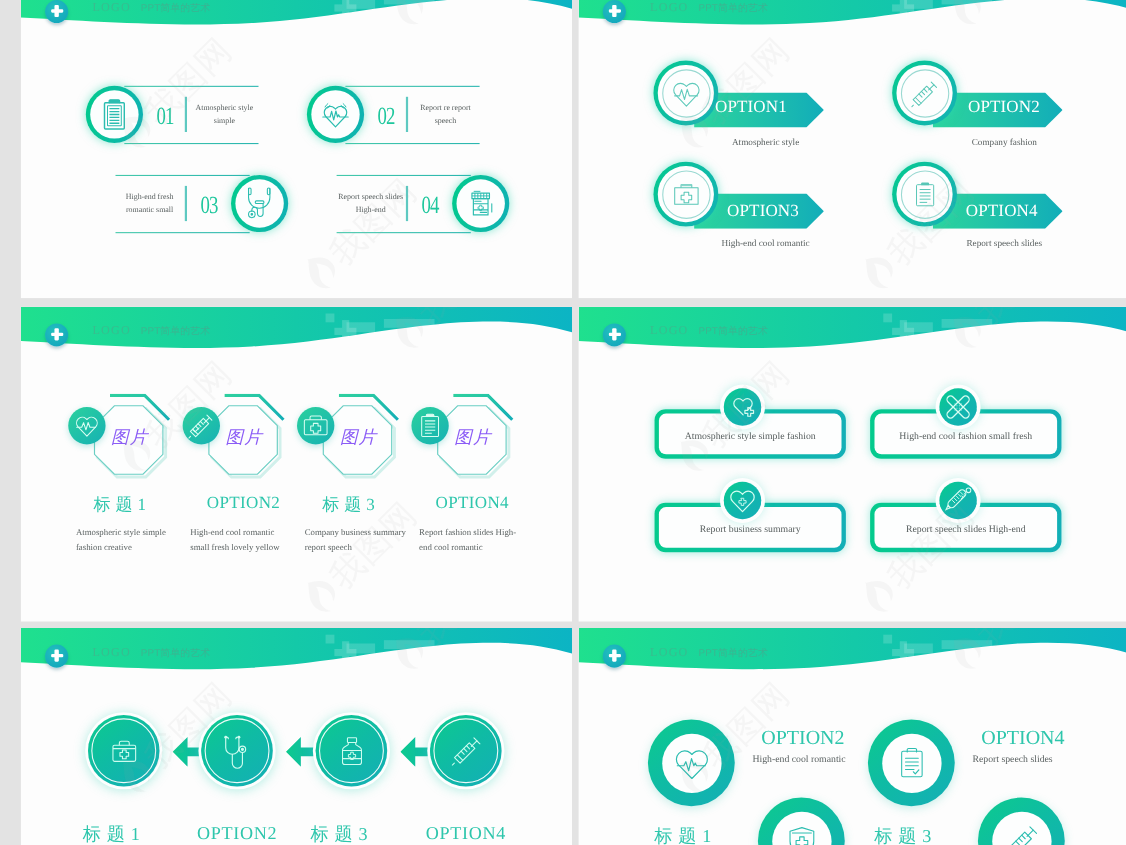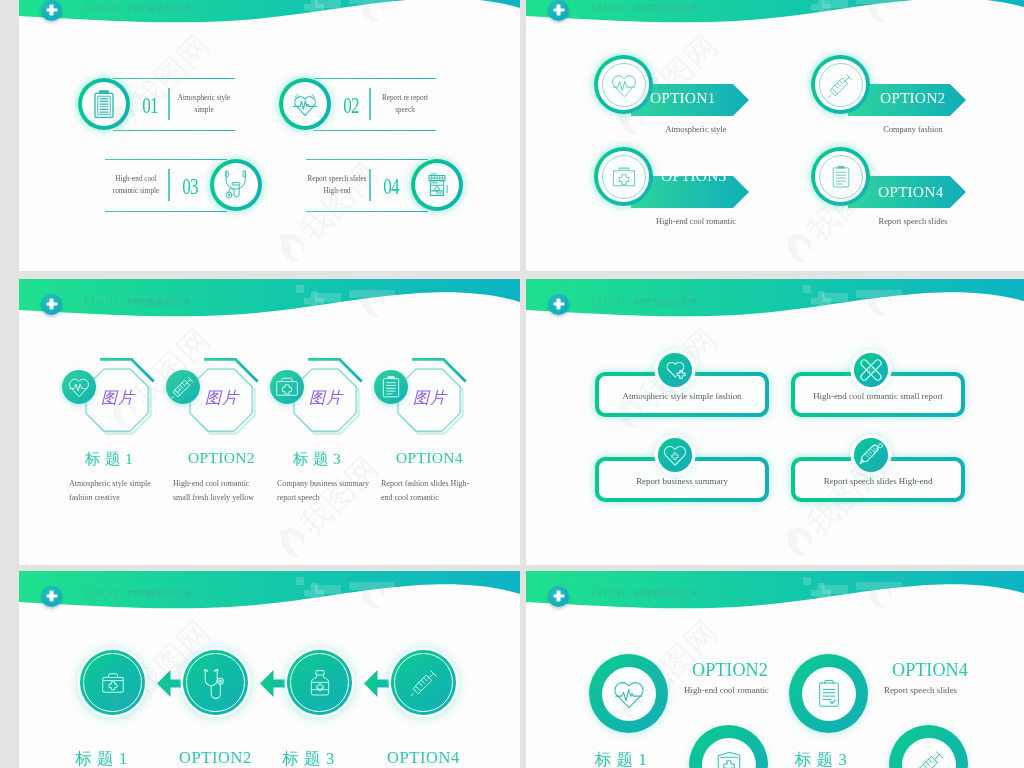--- a/index.html
+++ b/index.html
@@ -212,21 +212,21 @@
         <path d="M8.2 2.3a1.3 1.3 0 0 0-2.6 0v4.4a1.3 1.3 0 0 0 2.6 0Z"></path>
         <path d="M27.6 2.3a1.3 1.3 0 0 0-2.6 0v4.4a1.3 1.3 0 0 0 2.6 0Z"></path>
         <rect x="12.5" y="14.3" width="9" height="2.7" rx="1.35"></rect>
         <path d="M20.6 17.3v10.1a2.9 2.9 0 0 1-5.8 0v-3.6a2.9 2.9 0 0 0-5.8 0v1.5"></path>
         <circle cx="9" cy="28.2" r="3.4"></circle>
             <circle cx="9" cy="28.2" r=".8" fill="#2bbdb0"></circle>
        </svg>
      </div>
      <div class="s1-num" style="left:151px;top:189px;">03</div>
      <div class="s1-div" style="left:149px;top:184px;"></div>
-     <div class="s1-txt" style="left:86px;top:189px;">High-end cool romantic simple</div>
+     <div class="s1-txt" style="left:86px;top:189px;">High-end fresh romantic small</div>
 
      <div class="s1-line" style="left:287px;top:174px;"></div>
      <div class="s1-line" style="left:287px;top:226px;"></div>
      <div class="s1-circ" style="left:392px;top:174px;">
        <svg width="26" height="26" viewBox="0 0 32 32" fill="none" stroke="#2bbdb0" stroke-width="1.3" stroke-linejoin="round">
         <rect x="6.2" y="4.4" width="19.6" height="6.2"></rect>
         <g stroke-width="1.05">
               <path d="M9.5 4.4v6.2M12.8 4.4v6.2M16.1 4.4v6.2M19.4 4.4v6.2M22.7 4.4v6.2M6.2 7.5h19.6"></path>
             </g>
         <path d="M7.8 10.6h16.4v18.2H7.8Z"></path>
@@ -301,21 +301,21 @@
          <path d="m17.7 8.1 6.2 6.2-12.2 12.2-6.2-6.2Z"></path>
          <path d="m5.5 20.3-2.4 2.4 6.2 6.2 2.4-2.4"></path>
          <path d="m3.4 28.6-1.6 1.6"></path>
          <path d="m14.7 11.1 3.4 3.4M12 13.8l3.4 3.4M9.3 16.5l3.4 3.4"></path>
           </svg>
      </div>
      <div class="s2-sub" style="left:337px;top:140px;width:100px;">Company fashion</div>
      <svg class="s2-arrow" width="118" height="32" viewBox="0 0 118 32" style="left:105px;top:191px;">
        <path d="M0 0h102l16 16-16 16H0Z" fill="url(#gArr)"></path>
      </svg>
-     <div class="s2-label" style="left:135px;top:182px;">OPTION3</div>
+     <div class="s2-label" style="left:135px;top:198px;">OPTION3</div>
      <div class="s2-ring" style="left:68px;top:162px;">
         <div class="inner"></div>
         <div class="inner2"></div>
         <svg width="27" height="27" viewBox="0 0 32 32" fill="none" stroke="#57c6b6" stroke-width="1.1" stroke-linejoin="round">
          <path d="M10.2 8.6V5.3h11.6v3.3"></path>
          <path d="M10.9 6.3h10.2" stroke-width=".8"></path>
          <rect x="3.4" y="8.6" width="25.2" height="17.8"></rect>
          <path d="M13.5 13.3h5v3.2h3.2v5h-3.2v3.2h-5v-3.2h-3.2v-5h3.2z"></path>
           </svg>
      </div>
@@ -486,21 +486,21 @@
      <div class="s4-tx" style="left:69px;top:112px;width:174px;">Atmospheric style simple fashion</div>
      <div class="s4-badge" style="left:132px;top:74px;">
           <svg width="24" height="24" viewBox="0 0 32 32" fill="none" stroke="#d4fdf1" stroke-width="1.45" stroke-linecap="round" stroke-linejoin="round">
         <path d="M16.8 25.6 7.2 16a5.9 5.9 0 0 1 8.35-8.35L16.6 8.7l1.05-1.05A5.9 5.9 0 0 1 26 16l-3 3"></path>
         <path d="M22.4 16.7h3.5v3.5h3.5v3.5h-3.5v3.5h-3.5v-3.5h-3.5v-3.5h3.5z"></path>
           </svg>
         </div>
      <div class="s4-box" style="left:265px;top:93px;">
        <div class="in"></div>
      </div>
-     <div class="s4-tx" style="left:265px;top:112px;width:174px;">High-end cool romantic small report</div>
+     <div class="s4-tx" style="left:265px;top:112px;width:174px;">High-end cool fashion small fresh</div>
      <div class="s4-badge" style="left:328px;top:74px;">
           <svg width="25" height="25" viewBox="0 0 32 32" fill="none" stroke="#d4fdf1" stroke-width="1.45" stroke-linejoin="round">
         <rect x="11.9" y="-0.5" width="8.2" height="33" rx="4.1" transform="rotate(45 16 16)"></rect>
         <rect x="11.9" y="-0.5" width="8.2" height="33" rx="4.1" transform="rotate(-45 16 16)"></rect>
         <g stroke-width="1.1" stroke-linecap="round">
               <path d="M12.4 12.4h.02M14.6 14.6h.02M17.4 17.4h.02M19.6 19.6h.02M19.6 12.4h.02M17.4 14.6h.02M14.6 17.4h.02M12.4 19.6h.02"></path>
             </g>
           </svg>
         </div>
      <div class="s4-box" style="left:69px;top:178px;">

